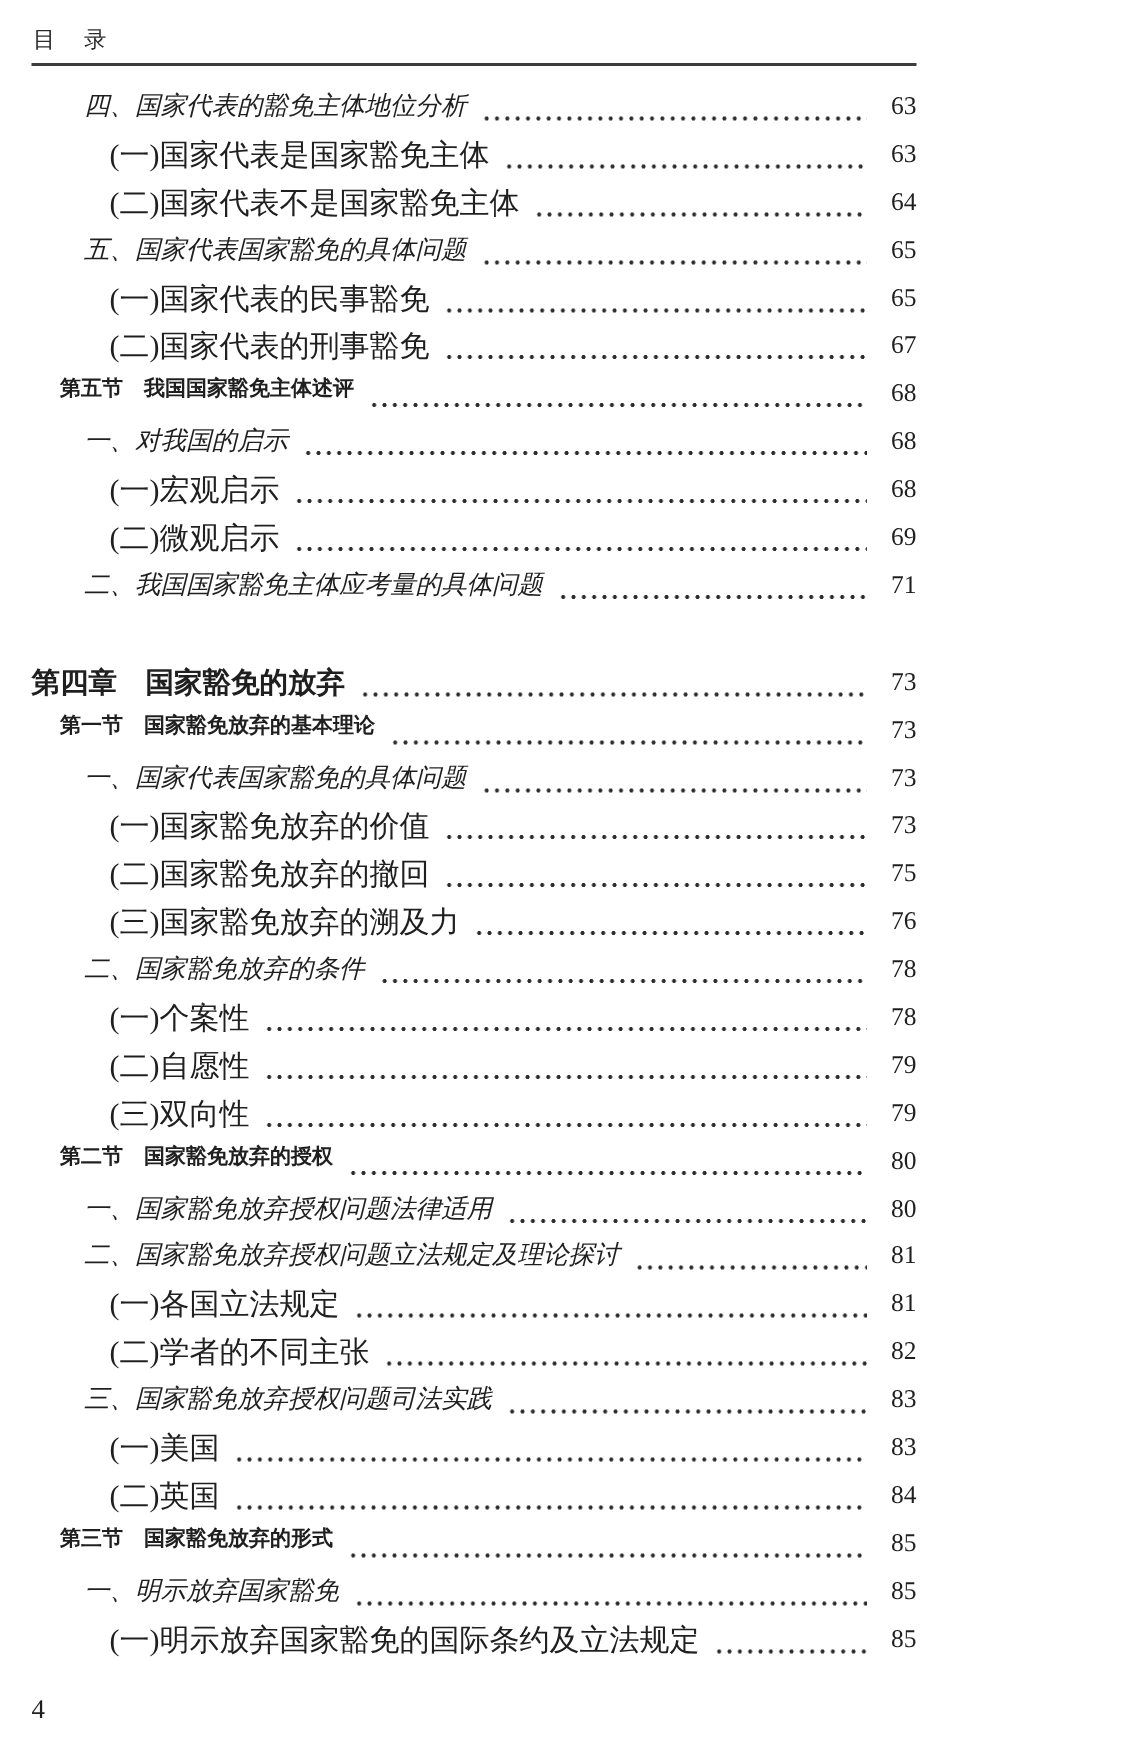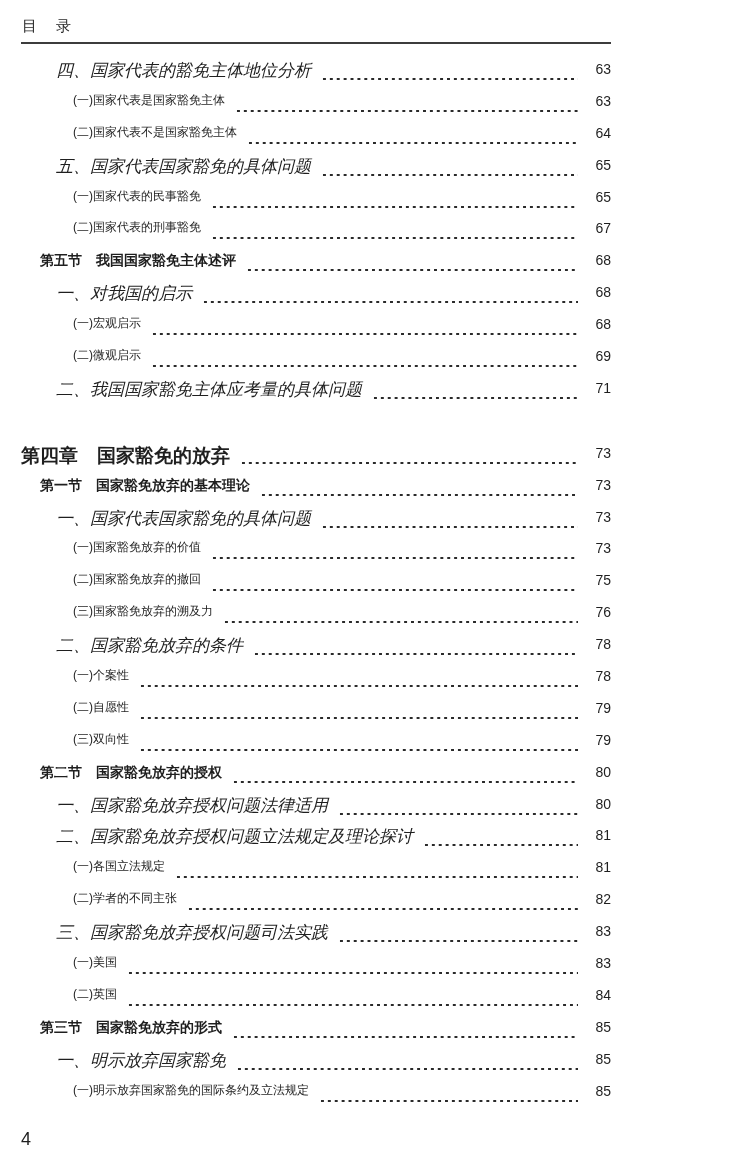--- a/index.html
+++ b/index.html
@@ -12,21 +12,21 @@
     margin: 0;
     padding: 0;
     background: #ffffff;
   }
   .page {
     position: relative;
     width: 632px;
     height: 1175px;
     background: var(--paper);
     color: var(--ink);
-    font-family: Liberation Sans, sans-serif;
+    font-family: Liberation Serif, serif;
     overflow: hidden;
   }
   .header-title {
     position: absolute;
     top: 17px;
     left: 22px;
     font-size: 15px;
     color: #2a2a2a;
     letter-spacing: 2px;
   }
@@ -65,39 +65,39 @@
     font-weight: 600;
     font-size: 14px;
     padding-left: 19px;
   }
   .lvl-item .t {
     font-size: 17px;
     font-style: italic;
     padding-left: 35px;
   }
   .lvl-sub .t {
-    font-size: 12px;
+    font-size: 20px;
     padding-left: 52px;
   }
   .dots {
     flex: 1 1 auto;
     align-self: center;
     height: 8px;
     margin: 2px 7px 0 10px;
     background-image: radial-gradient(circle, var(--dot) 1.15px, rgba(0,0,0,0) 1.5px);
     background-size: 6.9px 8px;
     background-repeat: repeat-x;
     background-position: 0 50%;
     min-width: 14px;
   }
   .pg {
     flex: 0 0 auto;
     min-width: 26px;
     text-align: right;
-    font-size: 14px;
+    font-size: 17px;
     font-style: normal;
     font-weight: normal;
     line-height: 1;
   }
   .folio {
     position: absolute;
     left: 21px;
     top: 1129px;
     font-size: 18px;
   }

